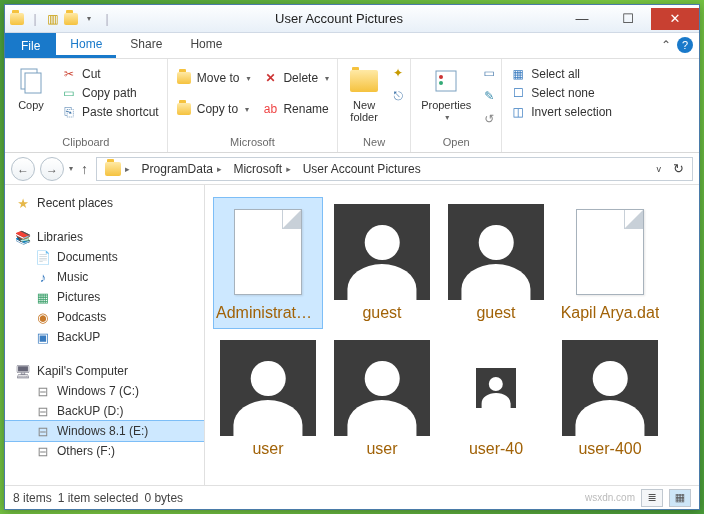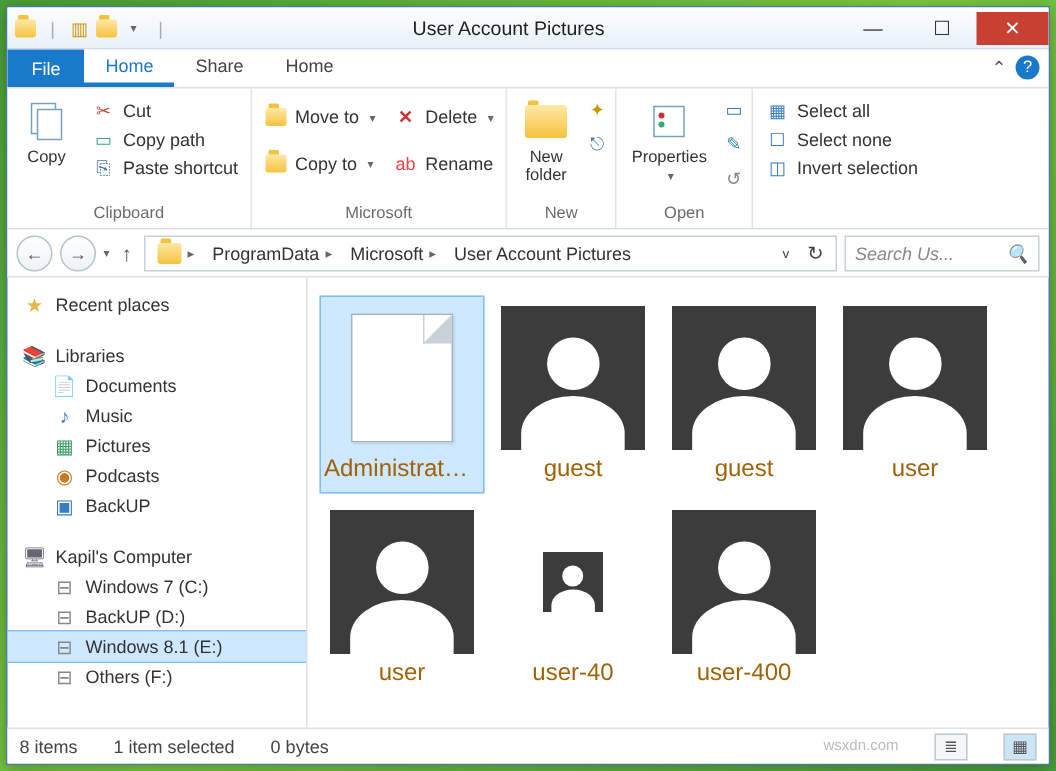--- a/index.html
+++ b/index.html
@@ -47,21 +47,21 @@
 .item{width:110px;display:flex;flex-direction:column;align-items:center;padding:6px 4px;border:1px solid transparent;cursor:pointer}
 .item.sel{background:#cde8ff;border-color:#7dbef7}
 .thumb{width:96px;height:96px;display:flex;align-items:center;justify-content:center;margin-bottom:4px}
 .doc{width:68px;height:86px;background:#fff;border:1px solid #a7b2bc;position:relative;box-shadow:1px 1px 2px rgba(0,0,0,.1)}
 .doc:before{content:"";position:absolute;top:0;right:0;width:18px;height:18px;background:linear-gradient(135deg,#fff 48%,#c8d0d8 52%);border-left:1px solid #c8d0d8;border-bottom:1px solid #c8d0d8}
 .avatar{width:96px;height:96px;background:#3c3c3c;position:relative;overflow:hidden}
 .avatar.sm{width:40px;height:40px}
 .avatar:before{content:"";position:absolute;left:50%;top:22%;width:36%;height:36%;background:#fff;border-radius:50%;transform:translateX(-50%)}
 .avatar:after{content:"";position:absolute;left:50%;bottom:-14%;width:72%;height:52%;background:#fff;border-radius:50% 50% 0 0;transform:translateX(-50%)}
 .fname{font-size:16px;color:#a16207;text-align:center;max-width:104px;overflow:hidden;white-space:nowrap;text-overflow:ellipsis}
-.statusbar{height:24px;border-top:1px solid #e0e0e0;background:#fff;display:flex;align-items:center;padding:0 8px;gap:24px;font-size:12px;color:#444}
+.statusbar{height:24px;border-top:1px solid #e0e0e0;background:#fff;display:flex;align-items:center;padding:0 8px;gap:6px;font-size:12px;color:#444}
 .statusbar .sp{flex:1}
 .viewbtn{width:22px;height:18px;border:1px solid #c0c8d0;display:flex;align-items:center;justify-content:center;font-size:11px;color:#555;background:#f4f6f8}
 .dd{font-size:8px;color:#666;margin-left:2px}
 .refresh{padding:0 6px;color:#444;font-size:13px}
 </style>
 </head>
 <body>
 
 <div class="window">
 
@@ -237,25 +237,20 @@
           <span>Microsoft</span>
           <span class="chev">▸</span>
         </span>
       <span class="crumb">
           <span>User Account Pictures</span>
         </span>
       <span style="flex:1"></span>
       <span class="refresh" style="font-size:9px">v</span>
       <span class="refresh">↻</span>
     </div>
-    <div class="searchbox">
-      <span>Search Us...</span>
-      <span style="flex:1"></span>
-      <span style="color:#4a7ba8">🔍</span>
-    </div>
   </div>
 
   <div class="content">
     <div class="sidebar">
       <div class="navsec">
         <div class="navhdr">
             <span class="nic" style="color:#e6b84a">★</span>
             <span>Recent places</span>
           </div>
       </div>
@@ -321,20 +316,26 @@
             <div class="thumb">
               <div class="avatar"></div>
             </div>
             <div class="fname">guest</div>
           </div>
           <div class="item">
             <div class="thumb">
               <div class="avatar"></div>
             </div>
             <div class="fname">guest</div>
+          </div>
+          <div class="item">
+            <div class="thumb">
+              <div class="doc"></div>
+            </div>
+            <div class="fname">Kapil Arya.dat</div>
           </div>
           <div class="item">
             <div class="thumb">
               <div class="avatar"></div>
             </div>
             <div class="fname">user</div>
           </div>
           <div class="item">
             <div class="thumb">
               <div class="avatar"></div>

